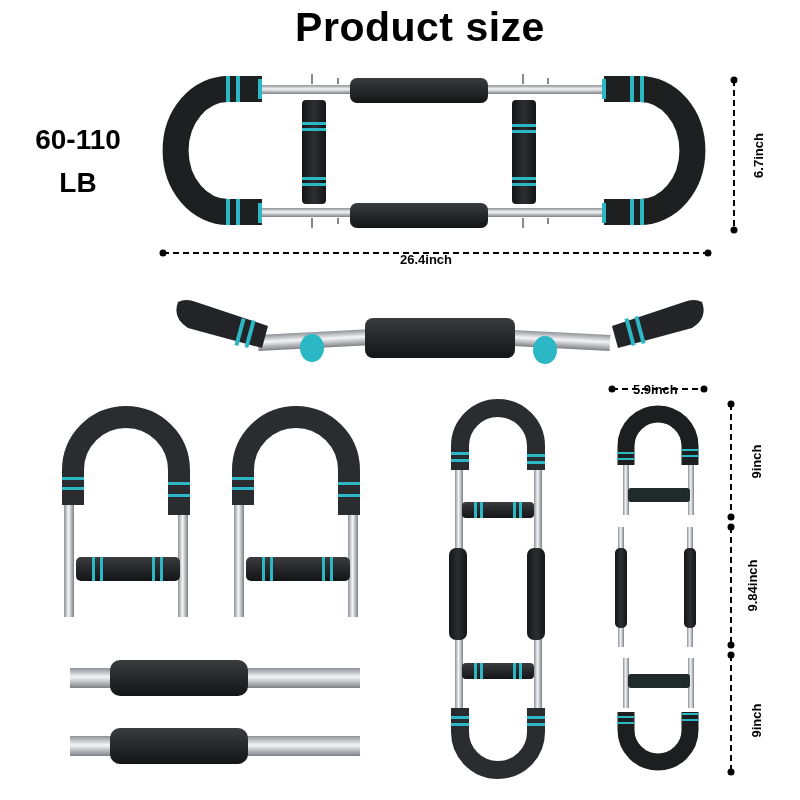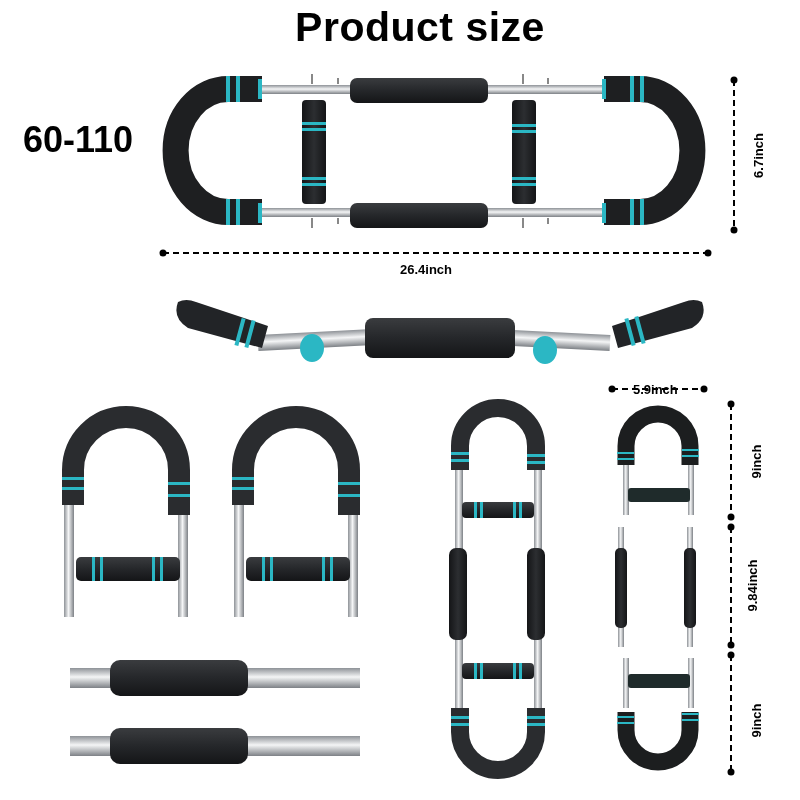--- a/index.html
+++ b/index.html
@@ -1,29 +1,30 @@
 <!DOCTYPE html>
 <html><head>
 <meta charset="utf-8">
 <style>
   html, body { margin: 0; padding: 0; background: #ffffff; }
   body { width: 800px; height: 800px; position: relative; overflow: hidden; font-family: "Liberation Sans", sans-serif; }
   .title { position: absolute; left: 0; top: 4px; width: 840px; text-align: center; font-size: 41px; font-weight: bold; color: #000; letter-spacing: 0.5px; }
-  .weight { position: absolute; left: 8px; top: 118px; width: 140px; text-align: center; font-size: 36px; font-weight: bold; line-height: 43px; color: #000; }
+  .weight { position: absolute; left: 8px; top: 118px; width: 140px; text-align: center; font-size: 28px; font-weight: bold; line-height: 43px; color: #000; }
   .dim-label { position: absolute; font-size: 13px; font-weight: bold; color: #000; white-space: nowrap; }
   .vert { transform: rotate(-90deg); transform-origin: center center; }
   svg.art { position: absolute; left: 0; top: 0; }
 </style>
 </head>
 <body>
 
 <div class="title">Product size</div>
 
 <div class="weight">
   <div>60-110</div>
+  <div>LB</div>
 </div>
 
 <svg class="art" width="800" height="800" viewBox="0 0 800 800" xmlns="http://www.w3.org/2000/svg">
   <defs>
     <linearGradient id="steelV" x1="0" y1="0" x2="0" y2="1">
       <stop offset="0" stop-color="#8e9297"></stop>
       <stop offset="0.45" stop-color="#f4f5f6"></stop>
       <stop offset="1" stop-color="#7d8186"></stop>
     </linearGradient>
     <linearGradient id="steelH" x1="0" y1="0" x2="1" y2="0">
@@ -241,18 +242,18 @@
     <path d="M626 712 L626 730 A32 32 0 0 0 690 730 L690 712" fill="none" stroke="#1c1e1f" stroke-width="17"></path>
     <g fill="#2bb7c4">
       <rect x="617" y="716" width="17" height="2"></rect>
         <rect x="617" y="722" width="17" height="2"></rect>
       <rect x="682" y="713" width="17" height="2"></rect>
         <rect x="682" y="719" width="17" height="2"></rect>
     </g>
   </g>
 </svg>
 
-<div class="dim-label" style="left:400px; top:262px;">26.4inch</div>
+<div class="dim-label" style="left:400px; top:252px;">26.4inch</div>
 <div class="dim-label vert" style="left:736px; top:148px;">6.7inch</div>
 <div class="dim-label" style="left:633px; top:382px;">5.9inch</div>
 <div class="dim-label vert" style="left:740px; top:454px;">9inch</div>
 <div class="dim-label vert" style="left:726px; top:578px;">9.84inch</div>
 <div class="dim-label vert" style="left:740px; top:713px;">9inch</div>
 
 </body></html>

